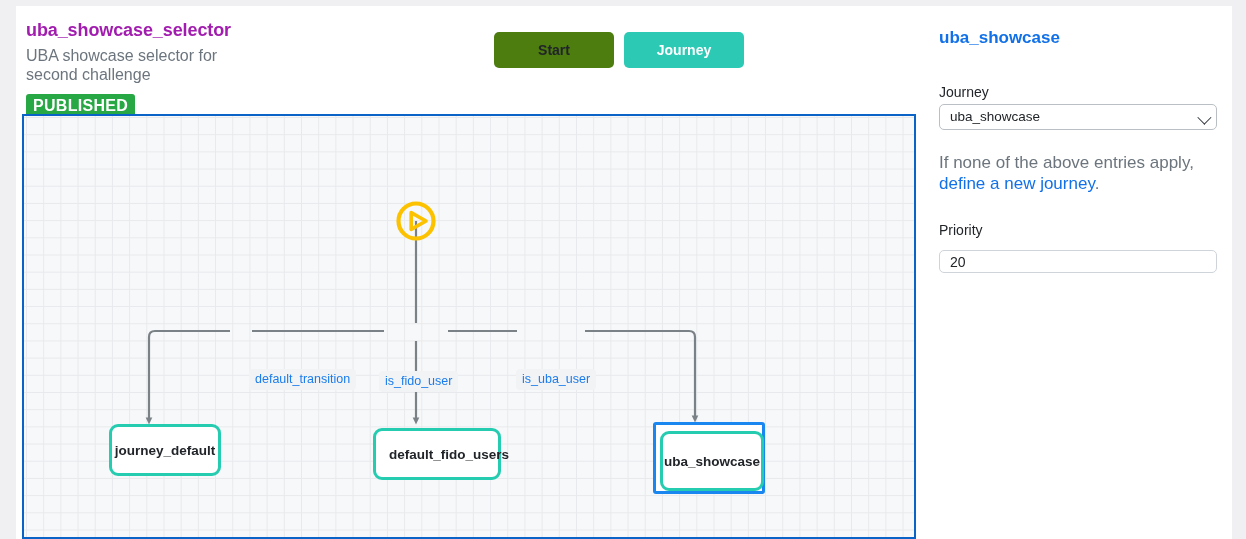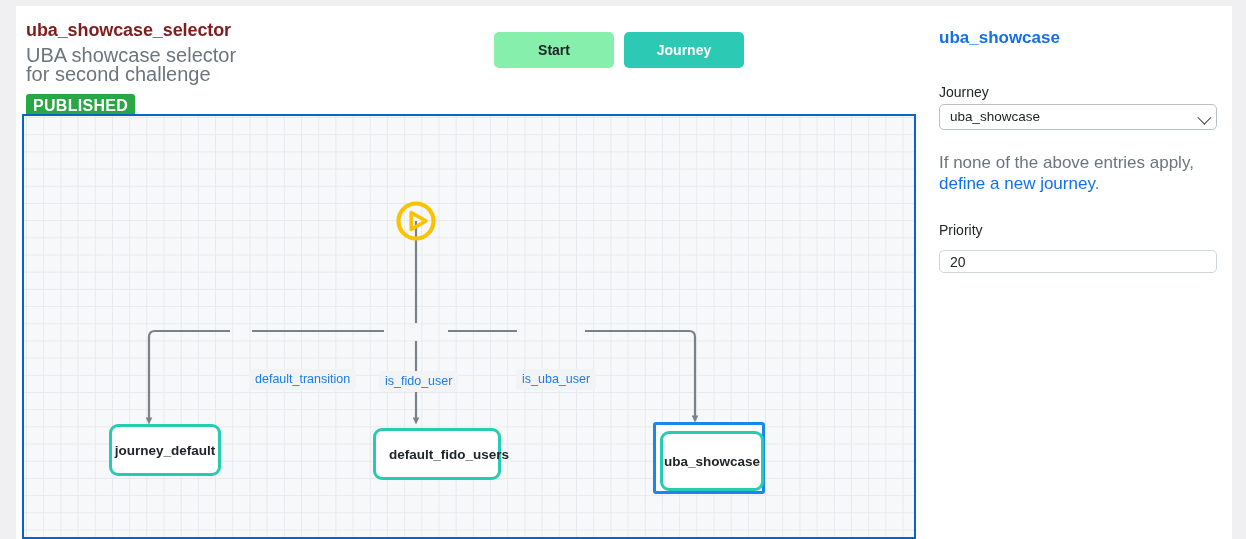--- a/index.html
+++ b/index.html
@@ -12,41 +12,41 @@
   }
   .page{
     position:absolute;left:16px;top:6px;width:1216px;height:533px;
     background:#ffffff;
   }
 
   
   .header{position:absolute;left:0;top:0;width:1216px;height:105px;}
   .title{
     position:absolute;left:10px;top:14px;
-    font-size:18px;font-weight:bold;color:#7f1d1d;letter-spacing:-0.1px;
+    font-size:18px;font-weight:bold;color:#a21caf;letter-spacing:-0.1px;
   }
   .subtitle{
     position:absolute;left:10px;top:40px;width:235px;
-    font-size:20px;color:#6c757d;line-height:19px;
+    font-size:16px;color:#6c757d;line-height:19px;
   }
   .badge{
     position:absolute;left:10px;top:88px;
     background:#28a745;color:#fff;
     font-size:16px;font-weight:600;letter-spacing:0.3px;
     padding:3px 7px 4px 7px;border-radius:3px;
   }
 
   .btn{
     position:absolute;top:26px;height:36px;
     border:none;border-radius:5px;cursor:pointer;
     font-size:14px;font-weight:bold;
     font-family:"Liberation Sans","DejaVu Sans",sans-serif;
     padding:0;
   }
-  .btn-start{left:478px;width:120px;background:#86efac;color:#212529;}
+  .btn-start{left:478px;width:120px;background:#4d7c0f;color:#212529;}
   .btn-journey{left:608px;width:120px;background:#2cc9b5;color:#ffffff;}
 
   
   .panel{position:absolute;left:923px;top:8px;width:293px;height:525px;}
   .panel-title{
     position:absolute;left:0;top:14px;
     font-size:17px;font-weight:bold;color:#1271e8;
   }
   .field-label{
     position:absolute;font-size:14px;color:#212529;

